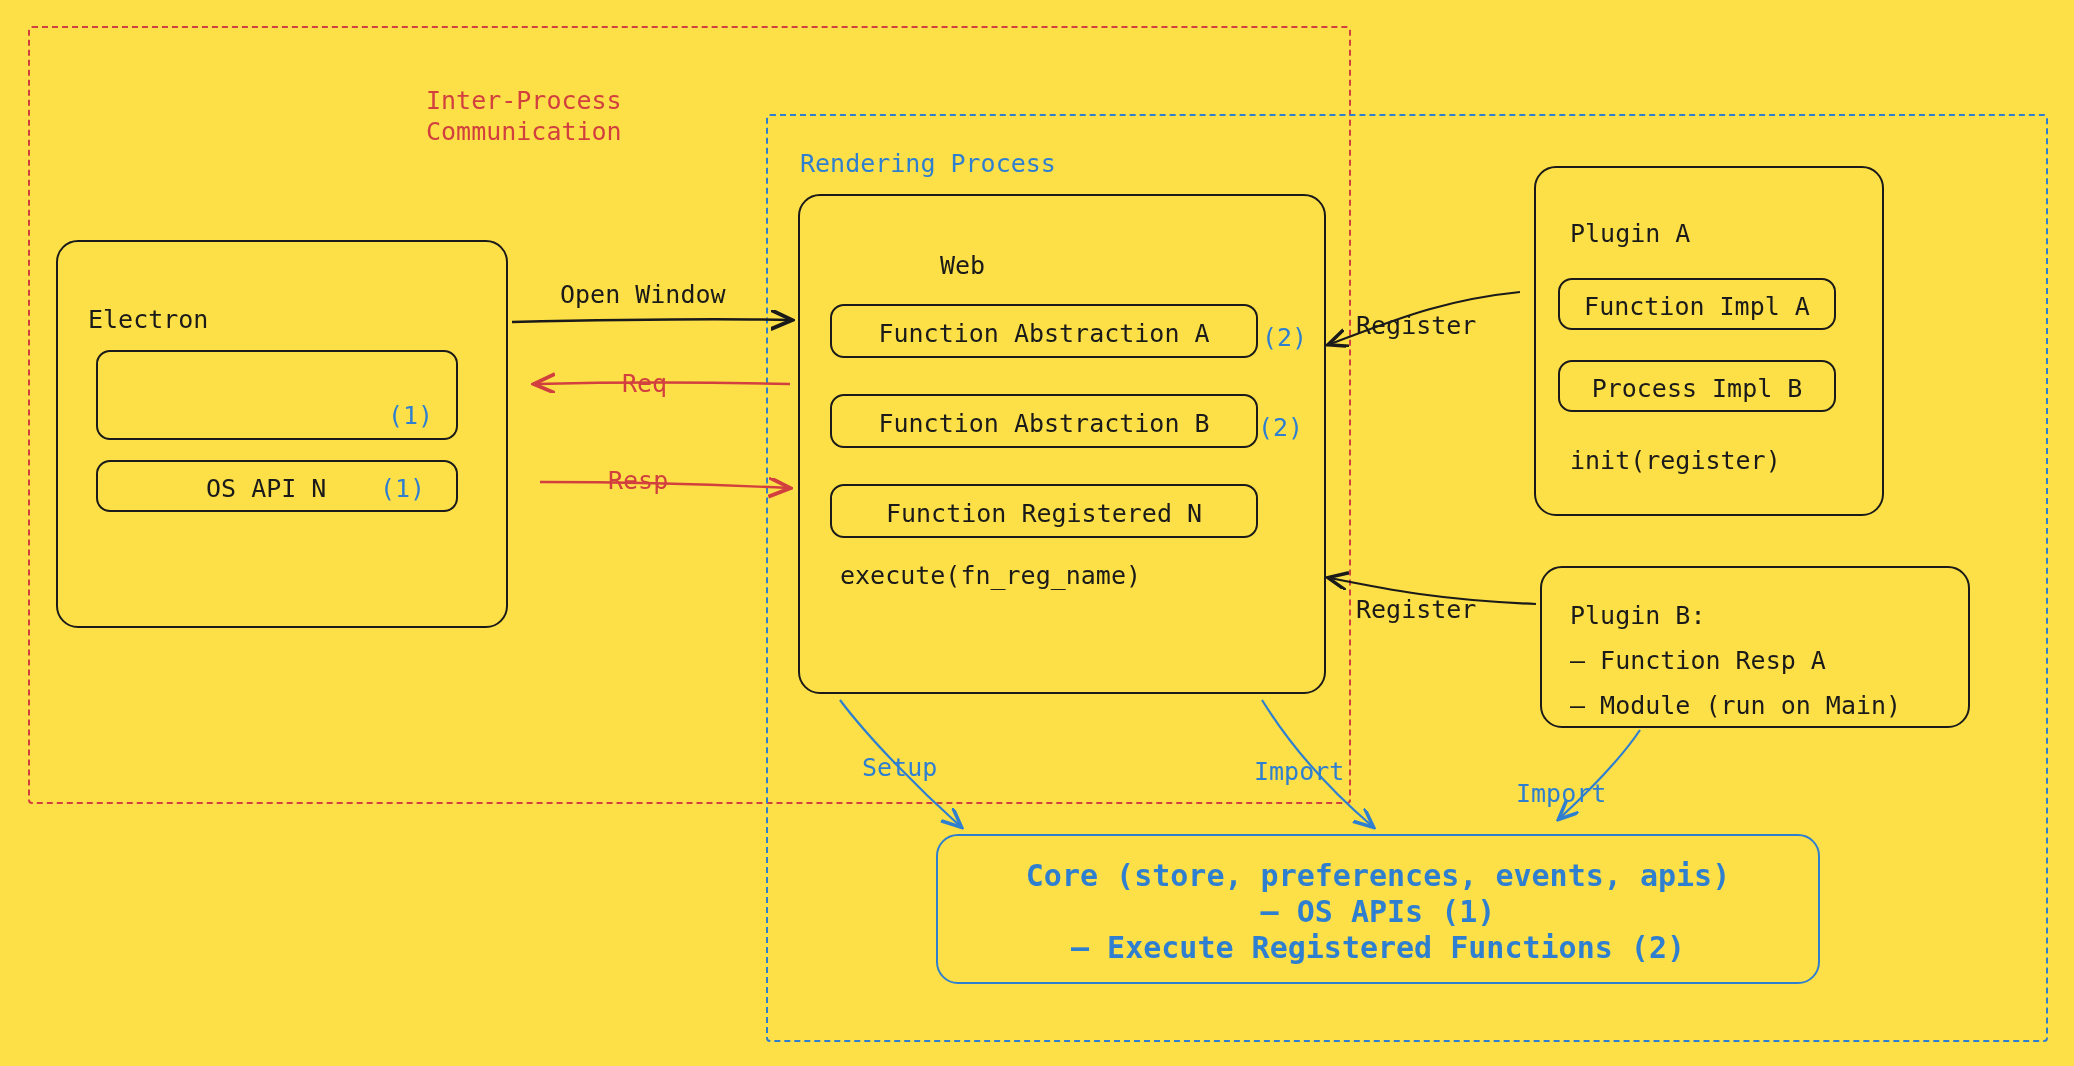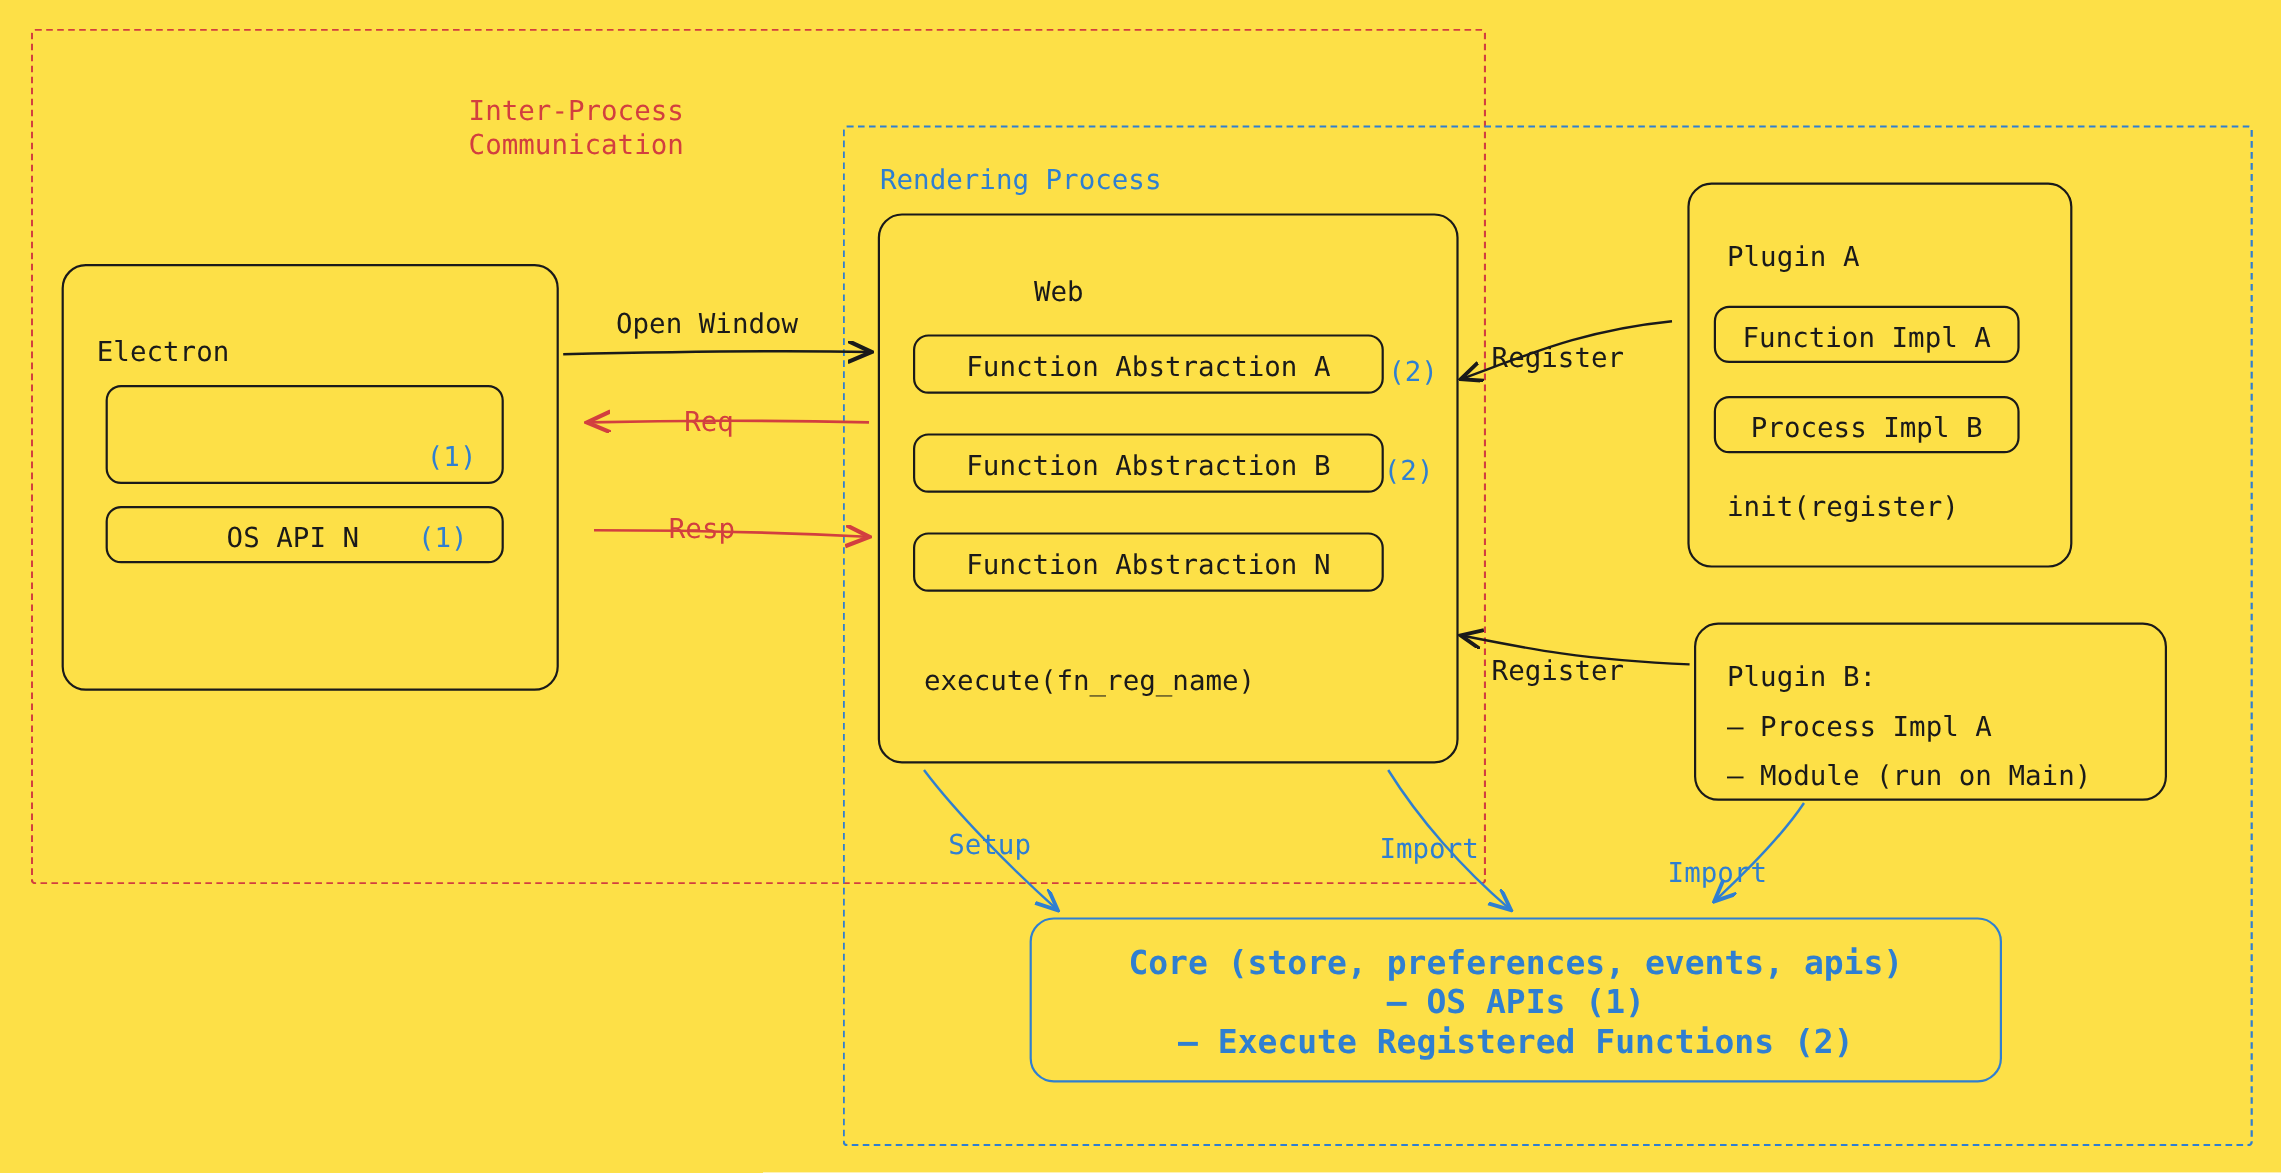--- a/index.html
+++ b/index.html
@@ -113,38 +113,38 @@
 
   <div class="box" style="left:830px; top:304px; width:428px; height:54px; border-radius:14px;"></div>
   <div class="lbl center" style="left:840px; top:318px; width:408px;">Function Abstraction A</div>
   <div class="lbl-blue" style="left:1262px; top:322px;">(2)</div>
 
   <div class="box" style="left:830px; top:394px; width:428px; height:54px; border-radius:14px;"></div>
   <div class="lbl center" style="left:840px; top:408px; width:408px;">Function Abstraction B</div>
   <div class="lbl-blue" style="left:1258px; top:412px;">(2)</div>
 
   <div class="box" style="left:830px; top:484px; width:428px; height:54px; border-radius:14px;"></div>
-  <div class="lbl center" style="left:840px; top:498px; width:408px;">Function Abstraction N</div>
+  <div class="lbl center" style="left:840px; top:498px; width:408px;">Function Registered N</div>
 
-  <div class="lbl" style="left:840px; top:603px;text-align:center;">execute(fn_reg_name)</div>
+  <div class="lbl" style="left:840px; top:560px;text-align:center;">execute(fn_reg_name)</div>
 
   <div class="box" style="left:1534px; top:166px; width:350px; height:350px;"></div>
   <div class="lbl" style="left:1570px; top:218px;">Plugin A</div>
 
   <div class="box" style="left:1558px; top:278px; width:278px; height:52px; border-radius:14px;"></div>
   <div class="lbl center" style="left:1562px; top:291px; width:270px;">Function Impl A</div>
 
   <div class="box" style="left:1558px; top:360px; width:278px; height:52px; border-radius:14px;"></div>
   <div class="lbl center" style="left:1562px; top:373px; width:270px;">Process Impl B</div>
 
   <div class="lbl" style="left:1570px; top:445px;">init(register)</div>
 
   <div class="box" style="left:1540px; top:566px; width:430px; height:162px;"></div>
   <div class="lbl" style="left:1570px; top:600px;">Plugin B:</div>
-  <div class="lbl" style="left:1570px; top:645px;">– Process Impl A</div>
+  <div class="lbl" style="left:1570px; top:645px;">– Function Resp A</div>
   <div class="lbl" style="left:1570px; top:690px;">– Module (run on Main)</div>
 
   <div class="blue-box" style="left:936px; top:834px; width:884px; height:150px;"></div>
   <div class="lbl-blue-b center" style="left:946px; top:856px; width:864px;">Core (store, preferences, events, apis)</div>
   <div class="lbl-blue-b center" style="left:946px; top:892px; width:864px;">– OS APIs (1)</div>
   <div class="lbl-blue-b center" style="left:946px; top:928px; width:864px;">– Execute Registered Functions (2)</div>
 
   <div class="lbl" style="left:560px; top:279px;">Open Window</div>
   <div class="lbl-red" style="left:622px; top:368px;">Req</div>
   <div class="lbl-red" style="left:608px; top:465px;">Resp</div>

